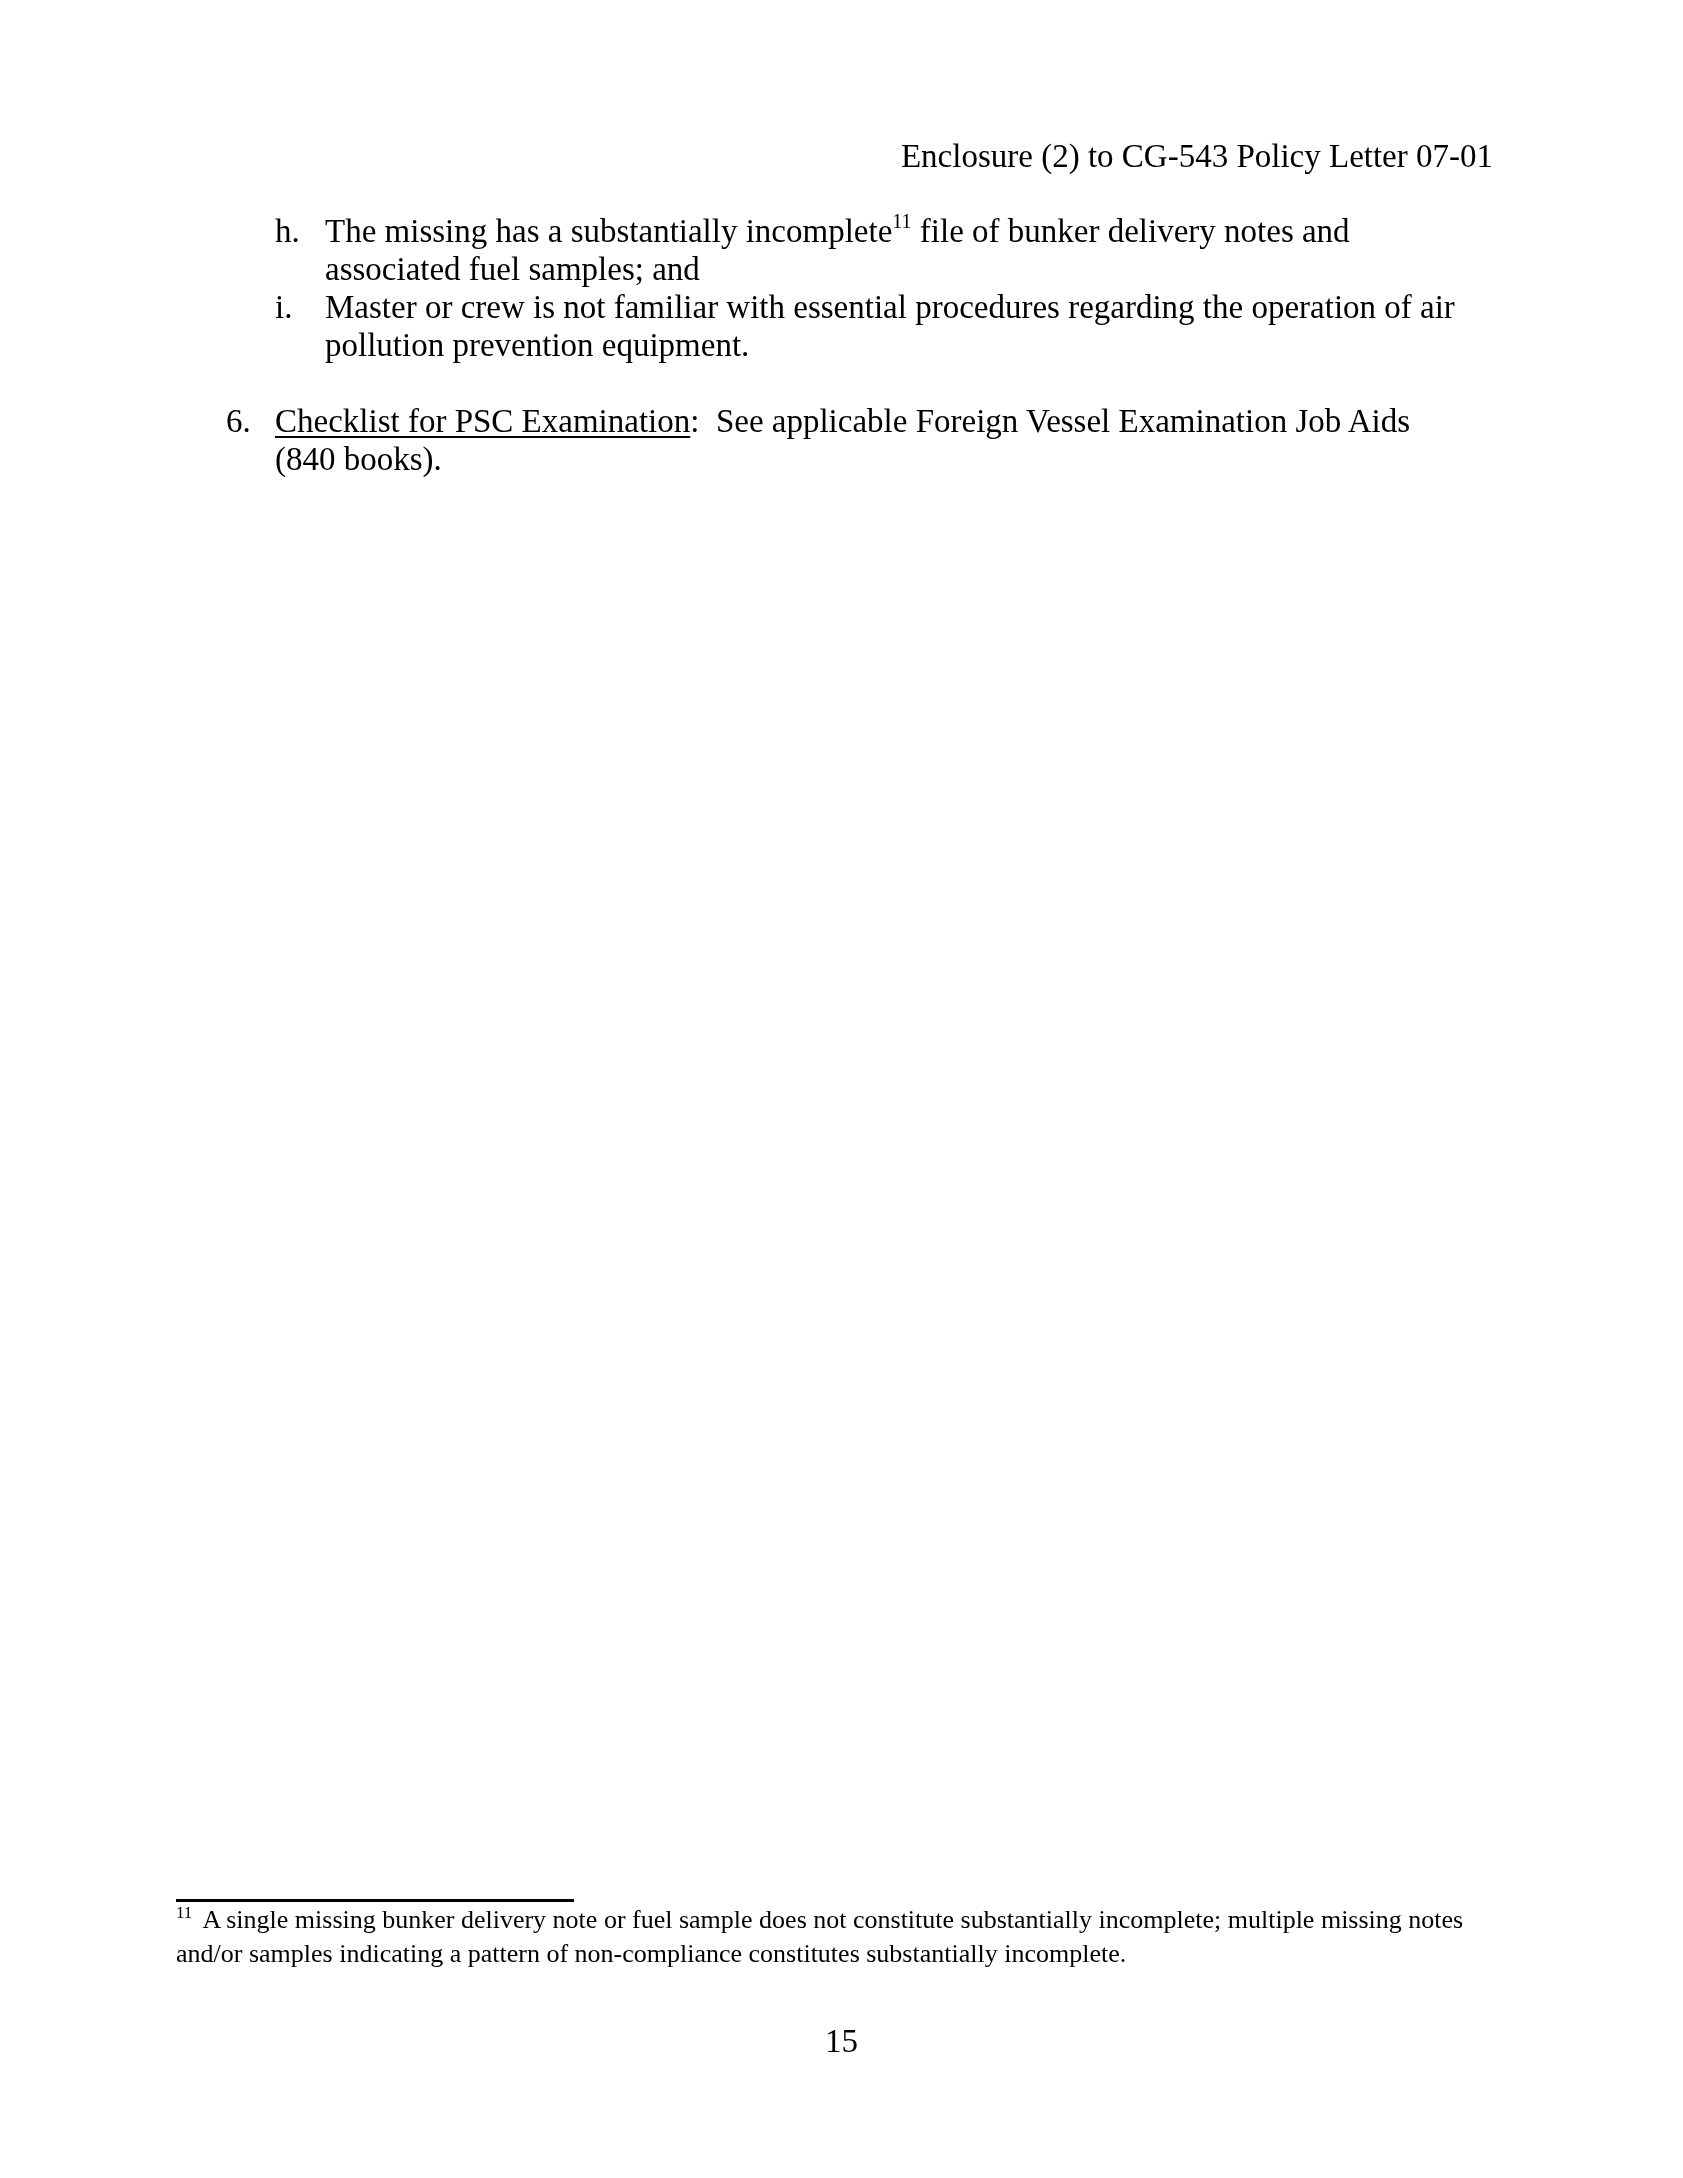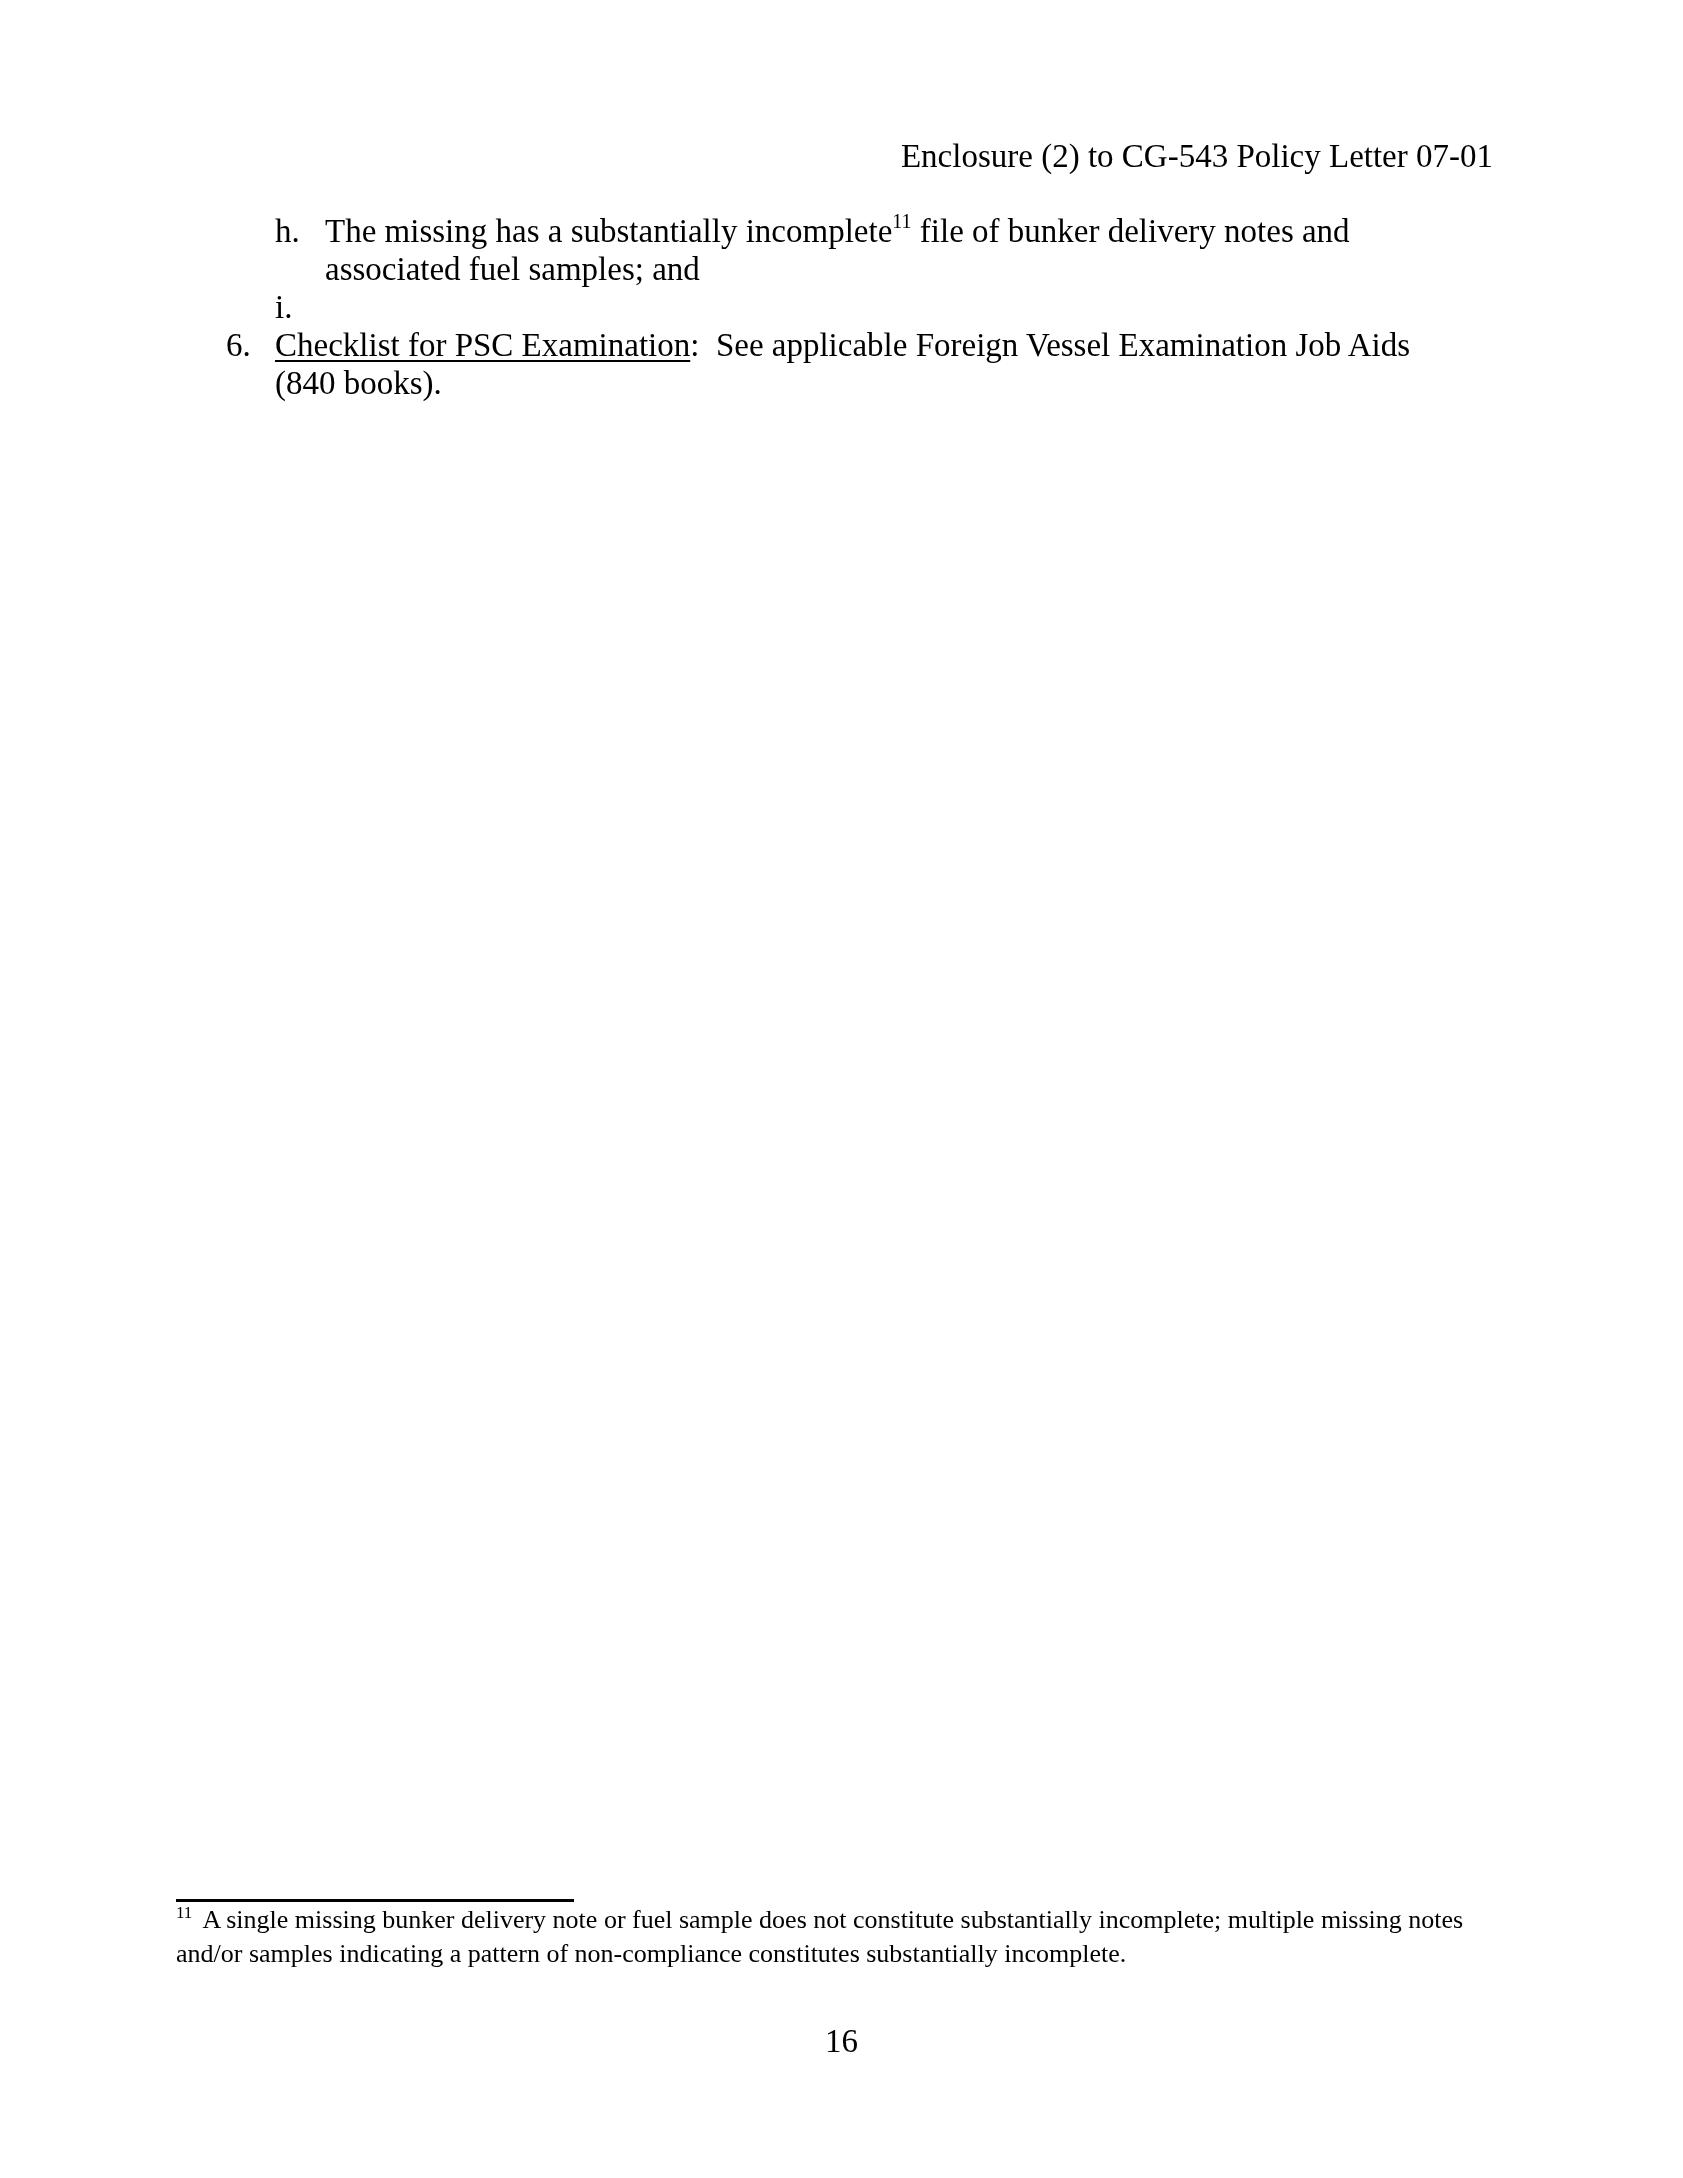--- a/index.html
+++ b/index.html
@@ -101,29 +101,30 @@
 
 <div class="body-block">
 
   <div class="list-item sub-item">
     <span class="marker">h.</span>
     <span>The missing has a substantially incomplete</span><sup class="fn-ref">11</sup><span> file of bunker delivery notes and associated fuel samples; and</span>
   </div>
 
   <div class="list-item sub-item">
     <span class="marker">i.</span>
+    <span>Master or crew is not familiar with essential procedures regarding the operation of air pollution prevention equipment.</span>
   </div>
 
   <div class="list-item main-item">
     <span class="marker">6.</span>
     <span class="underline">Checklist for PSC Examination</span><span>:</span><span style="white-space: pre-wrap;">  See applicable Foreign Vessel Examination Job Aids (840 books).</span>
   </div>
 
 </div>
 
 <div class="footnote-rule"></div>
 
 <div class="footnote">
   <sup>11</sup><span>A single missing bunker delivery note or fuel sample does not constitute substantially incomplete; multiple missing notes and/or samples indicating a pattern of non-compliance constitutes substantially incomplete.</span>
 </div>
 
-<div class="page-number">16</div>
+<div class="page-number">15</div>
 
 
 </body></html>

